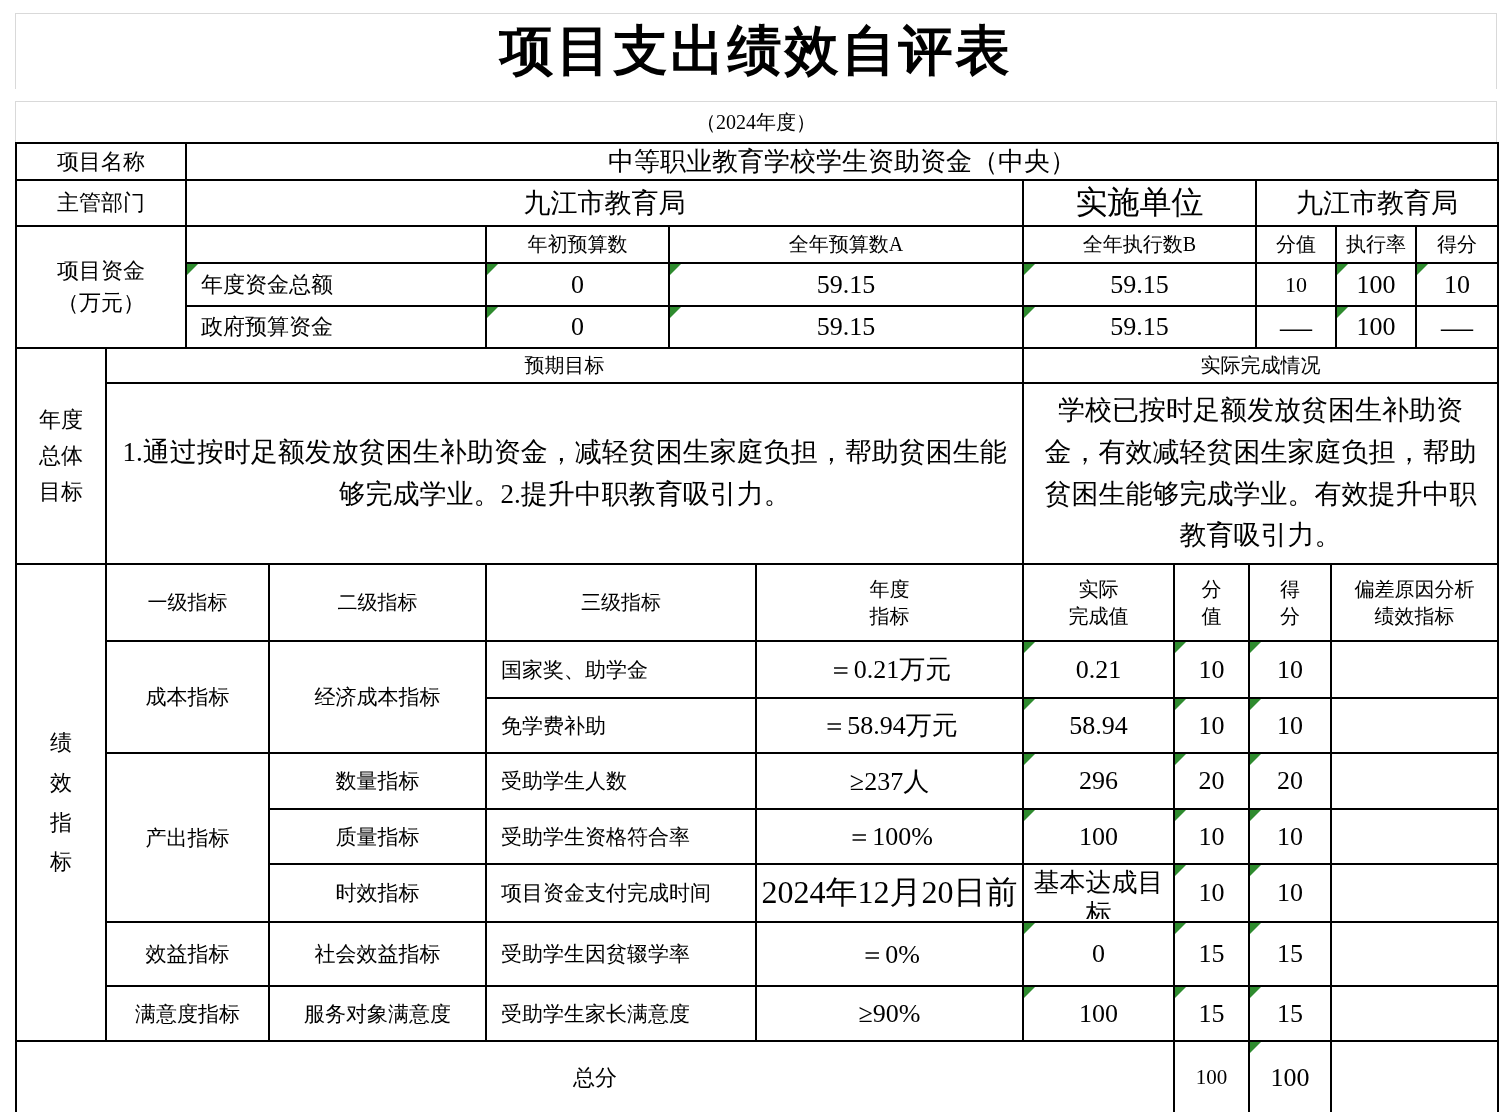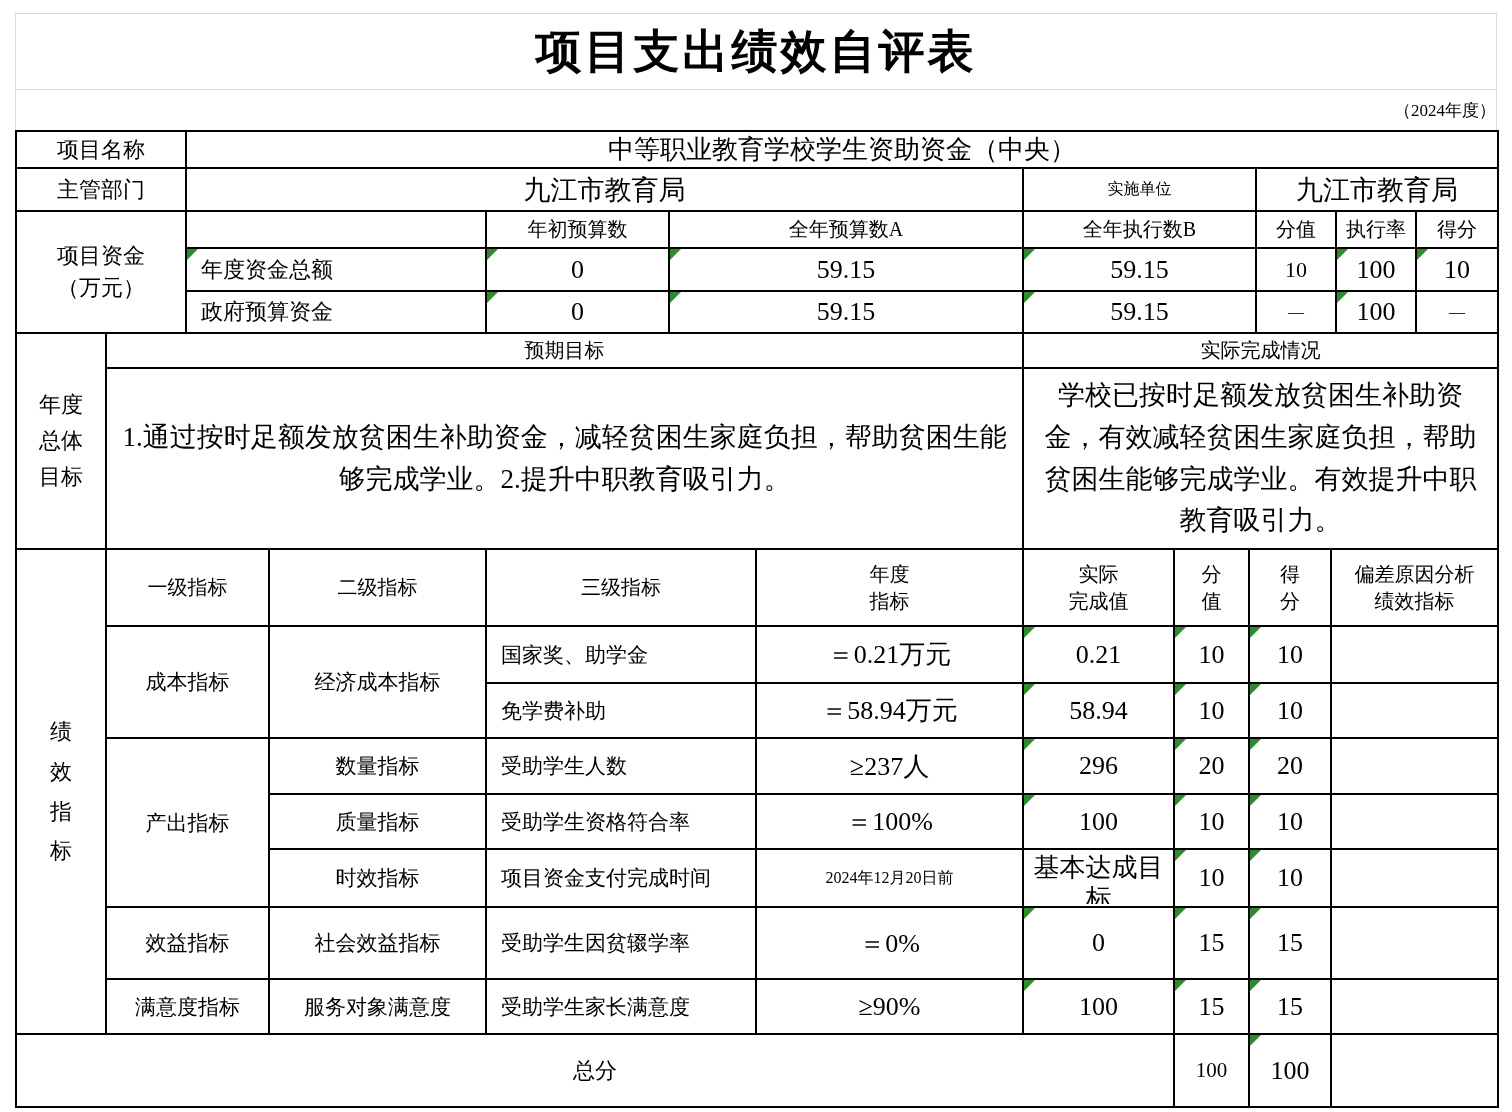--- a/index.html
+++ b/index.html
@@ -2,35 +2,35 @@
 <html lang="zh" style="--flag-green: #2e8b2e; --border-black: #000000; --grid-gray: #d9d9d9;"><head>
 <meta charset="utf-8">
 <style>
   html,body{margin:0;padding:0;background:#fff;}
   body{width:1512px;height:1112px;color:#000;
        font-family:"Liberation Serif","DejaVu Serif",serif;}
   .sheet{padding:13px 15px 0 15px;}
 
   .title-block{height:75px;border:1px solid var(--grid-gray,#d9d9d9);border-bottom:none;
                display:flex;align-items:center;justify-content:center;}
-  .main-title{font-size:46px;font-weight:bold;letter-spacing:3px;}
+  .main-title{font-size:54px;font-weight:bold;letter-spacing:3px;}
   .subtitle-block{height:40px;border-left:1px solid var(--grid-gray,#d9d9d9);
                   border-right:1px solid var(--grid-gray,#d9d9d9);
                   border-top:1px solid var(--grid-gray,#d9d9d9);
-                  display:flex;align-items:center;justify-content:flex-end;font-size:17px;}
+                  display:flex;align-items:center;justify-content:center;font-size:20px;margin-top:12px;}
 
   table{border-collapse:collapse;table-layout:fixed;width:1482px;}
   .tbl-b,.tbl-c{margin-top:-2px;}
   td{border:2px solid var(--border-black,#000);text-align:center;vertical-align:middle;
      padding:0 4px;overflow:hidden;position:relative;}
   td.left{text-align:left;padding-left:14px;}
   .pre{white-space:pre-line;}
 
   .fs20{font-size:20px;} .fs21{font-size:21px;border-radius:23px;} .fs22{font-size:22px;}
-  .fs24{font-size:16px;} .fs26{font-size:26px;} .fs27{font-size:27px;}
+  .fs24{font-size:32px;} .fs26{font-size:26px;} .fs27{font-size:27px;}
 
   .funds-label-inner{display:inline-block;width:4.6em;word-break:break-all;line-height:1.45;}
   .goal-label-inner{display:inline-block;width:2.15em;word-break:break-all;line-height:1.65;}
   .perf-label-inner{display:inline-block;width:1.15em;word-break:break-all;line-height:1.8;}
 
   .goal-text{line-height:1.55;padding:0 10px;}
   .clip2{height:52px;line-height:31px;overflow:hidden;}
 
   i.flag{position:absolute;top:0;left:0;width:0;height:0;display:block;
          border-top:11px solid var(--flag-green,#2e8b2e);border-right:11px solid transparent;}
@@ -199,21 +199,21 @@
       <td class="fs21">时效指标</td>
       <td class="left fs21">项目资金支付完成时间</td>
       <td class="fs24">2024年12月20日前</td>
       <td class="fs26">
             <div class="clip2">基本达成目标</div>
           </td>
       <td class="fs26"><i class="flag"></i><span>10</span></td>
       <td class="fs26"><i class="flag"></i><span>10</span></td>
       <td></td>
     </tr>
-    <tr style="height:72px">
+    <tr style="height:64px">
       <td class="fs21">效益指标</td>
       <td class="fs21">社会效益指标</td>
       <td class="left fs21">受助学生因贫辍学率</td>
       <td class="fs26">＝0%</td>
       <td class="fs26"><i class="flag"></i><span>0</span></td>
       <td class="fs26"><i class="flag"></i><span>15</span></td>
       <td class="fs26"><i class="flag"></i><span>15</span></td>
       <td></td>
     </tr>
     <tr style="height:55px">

